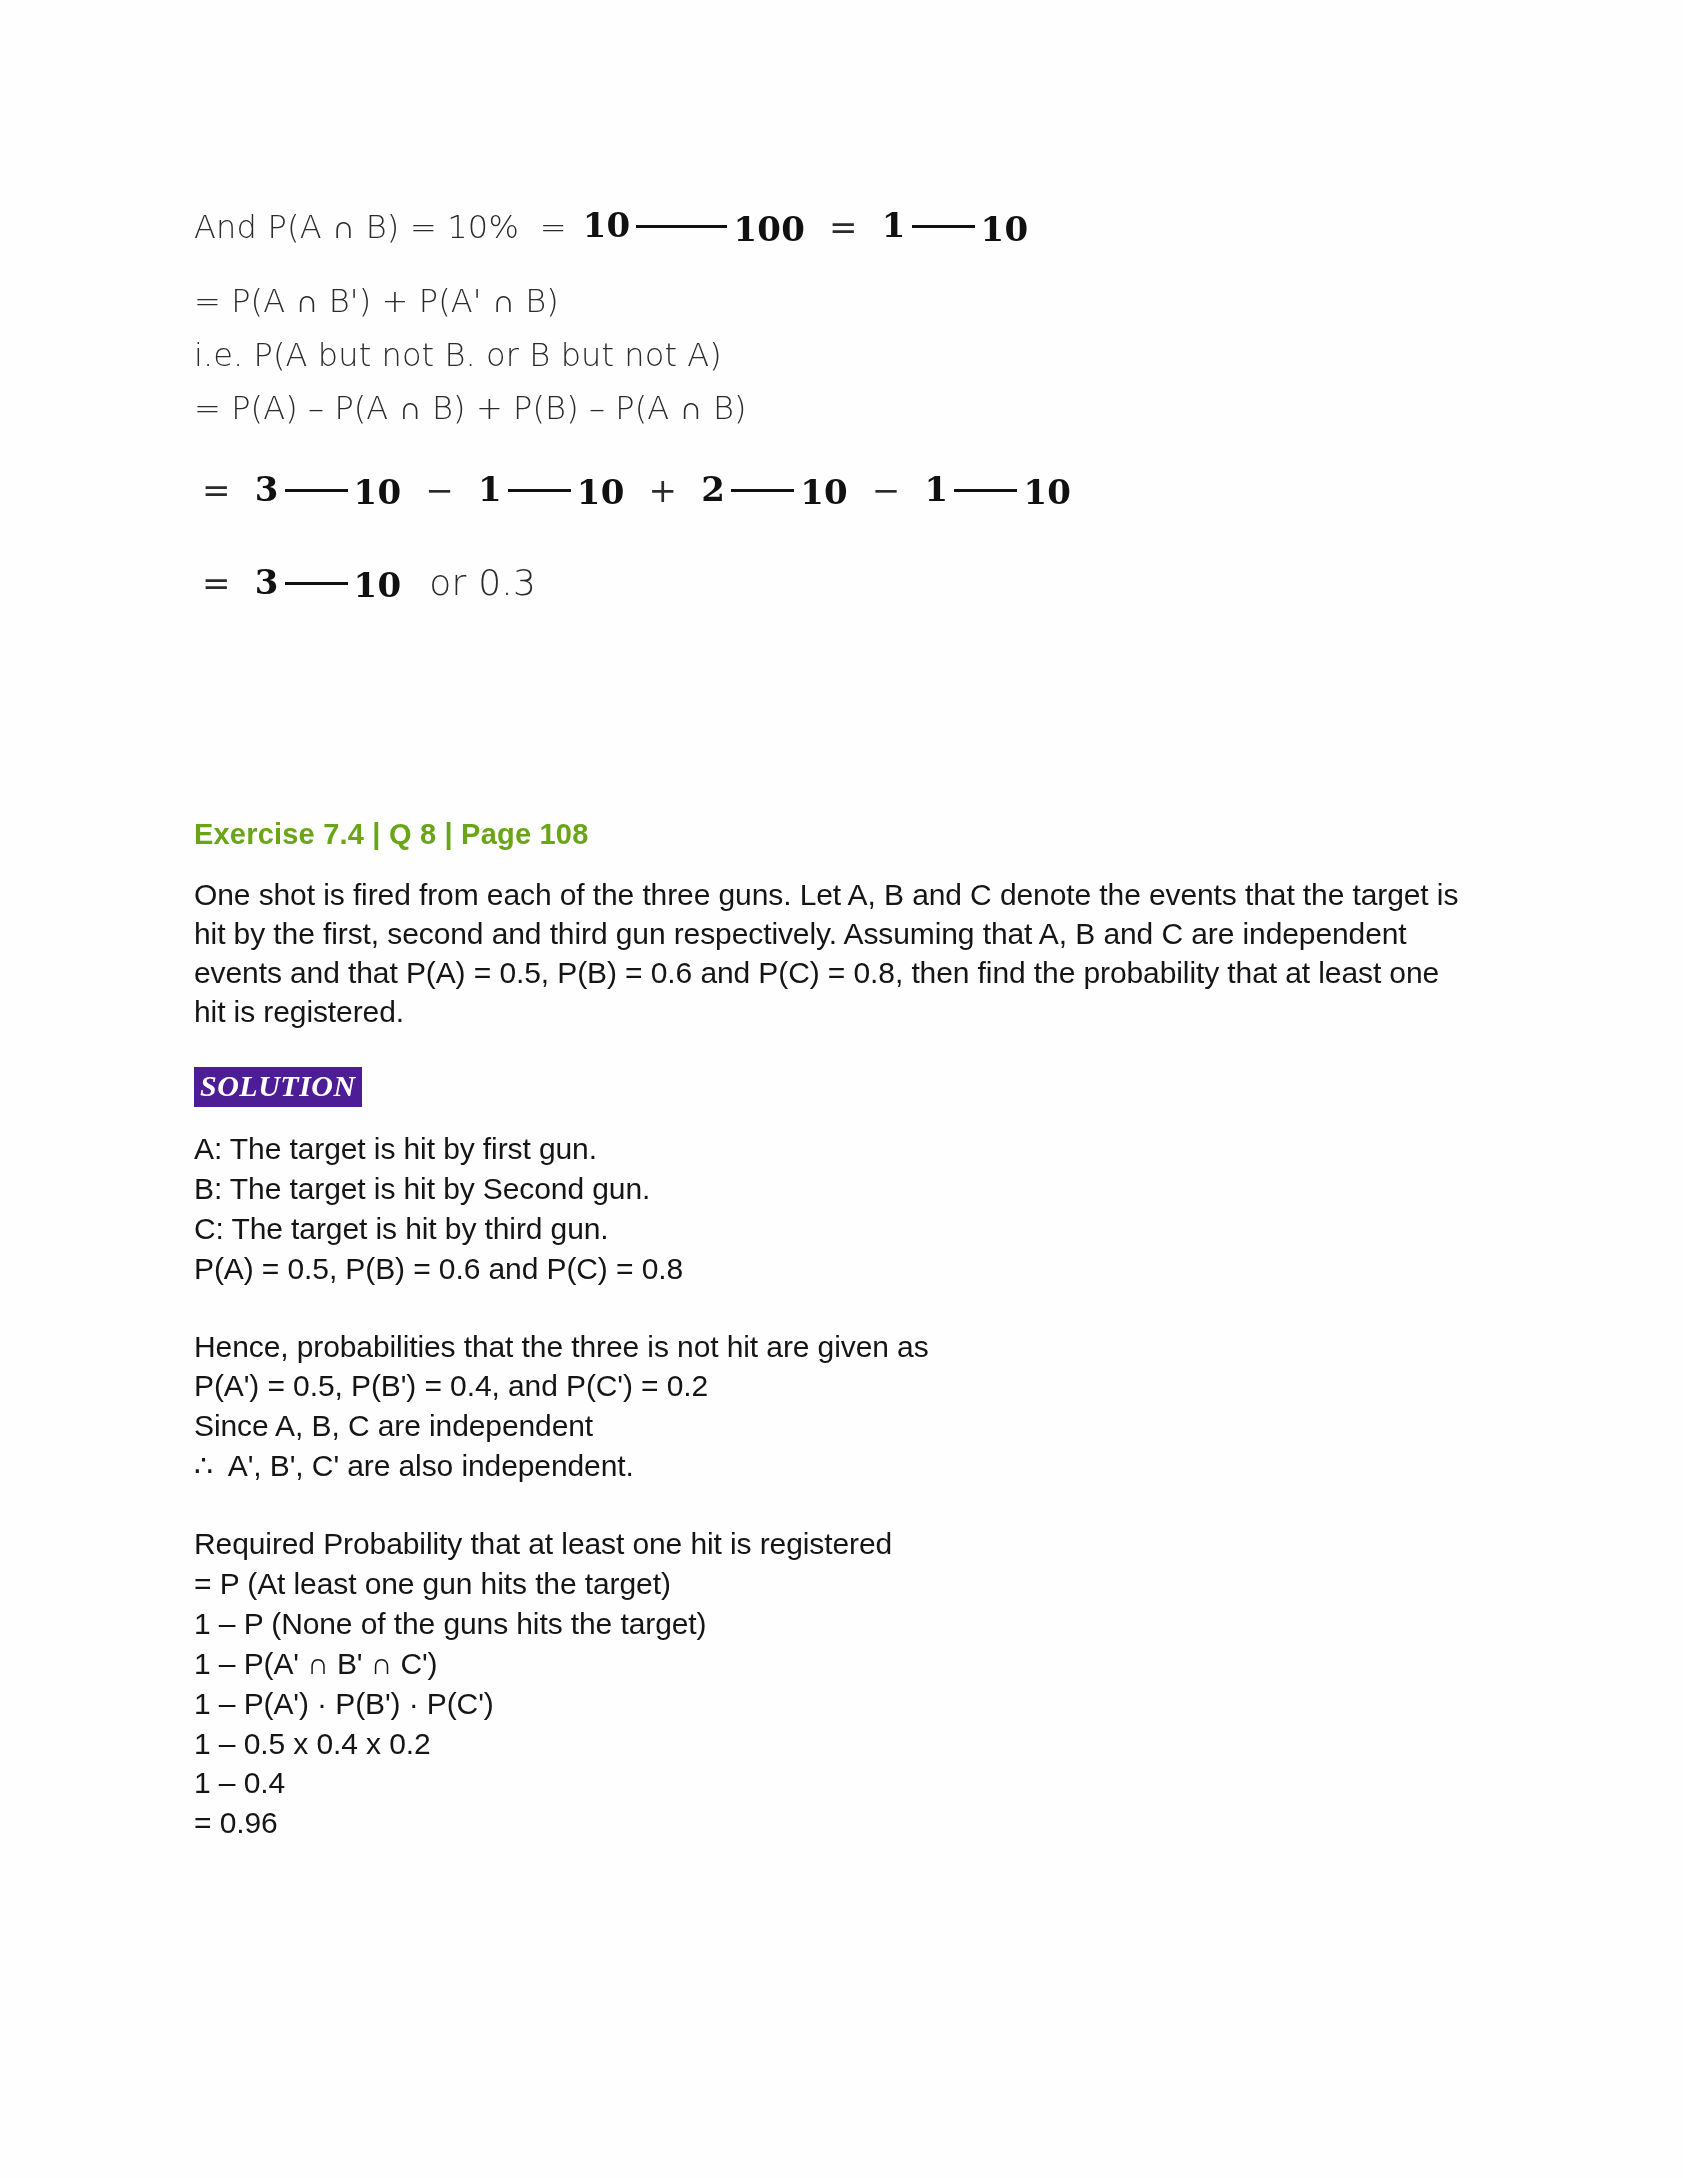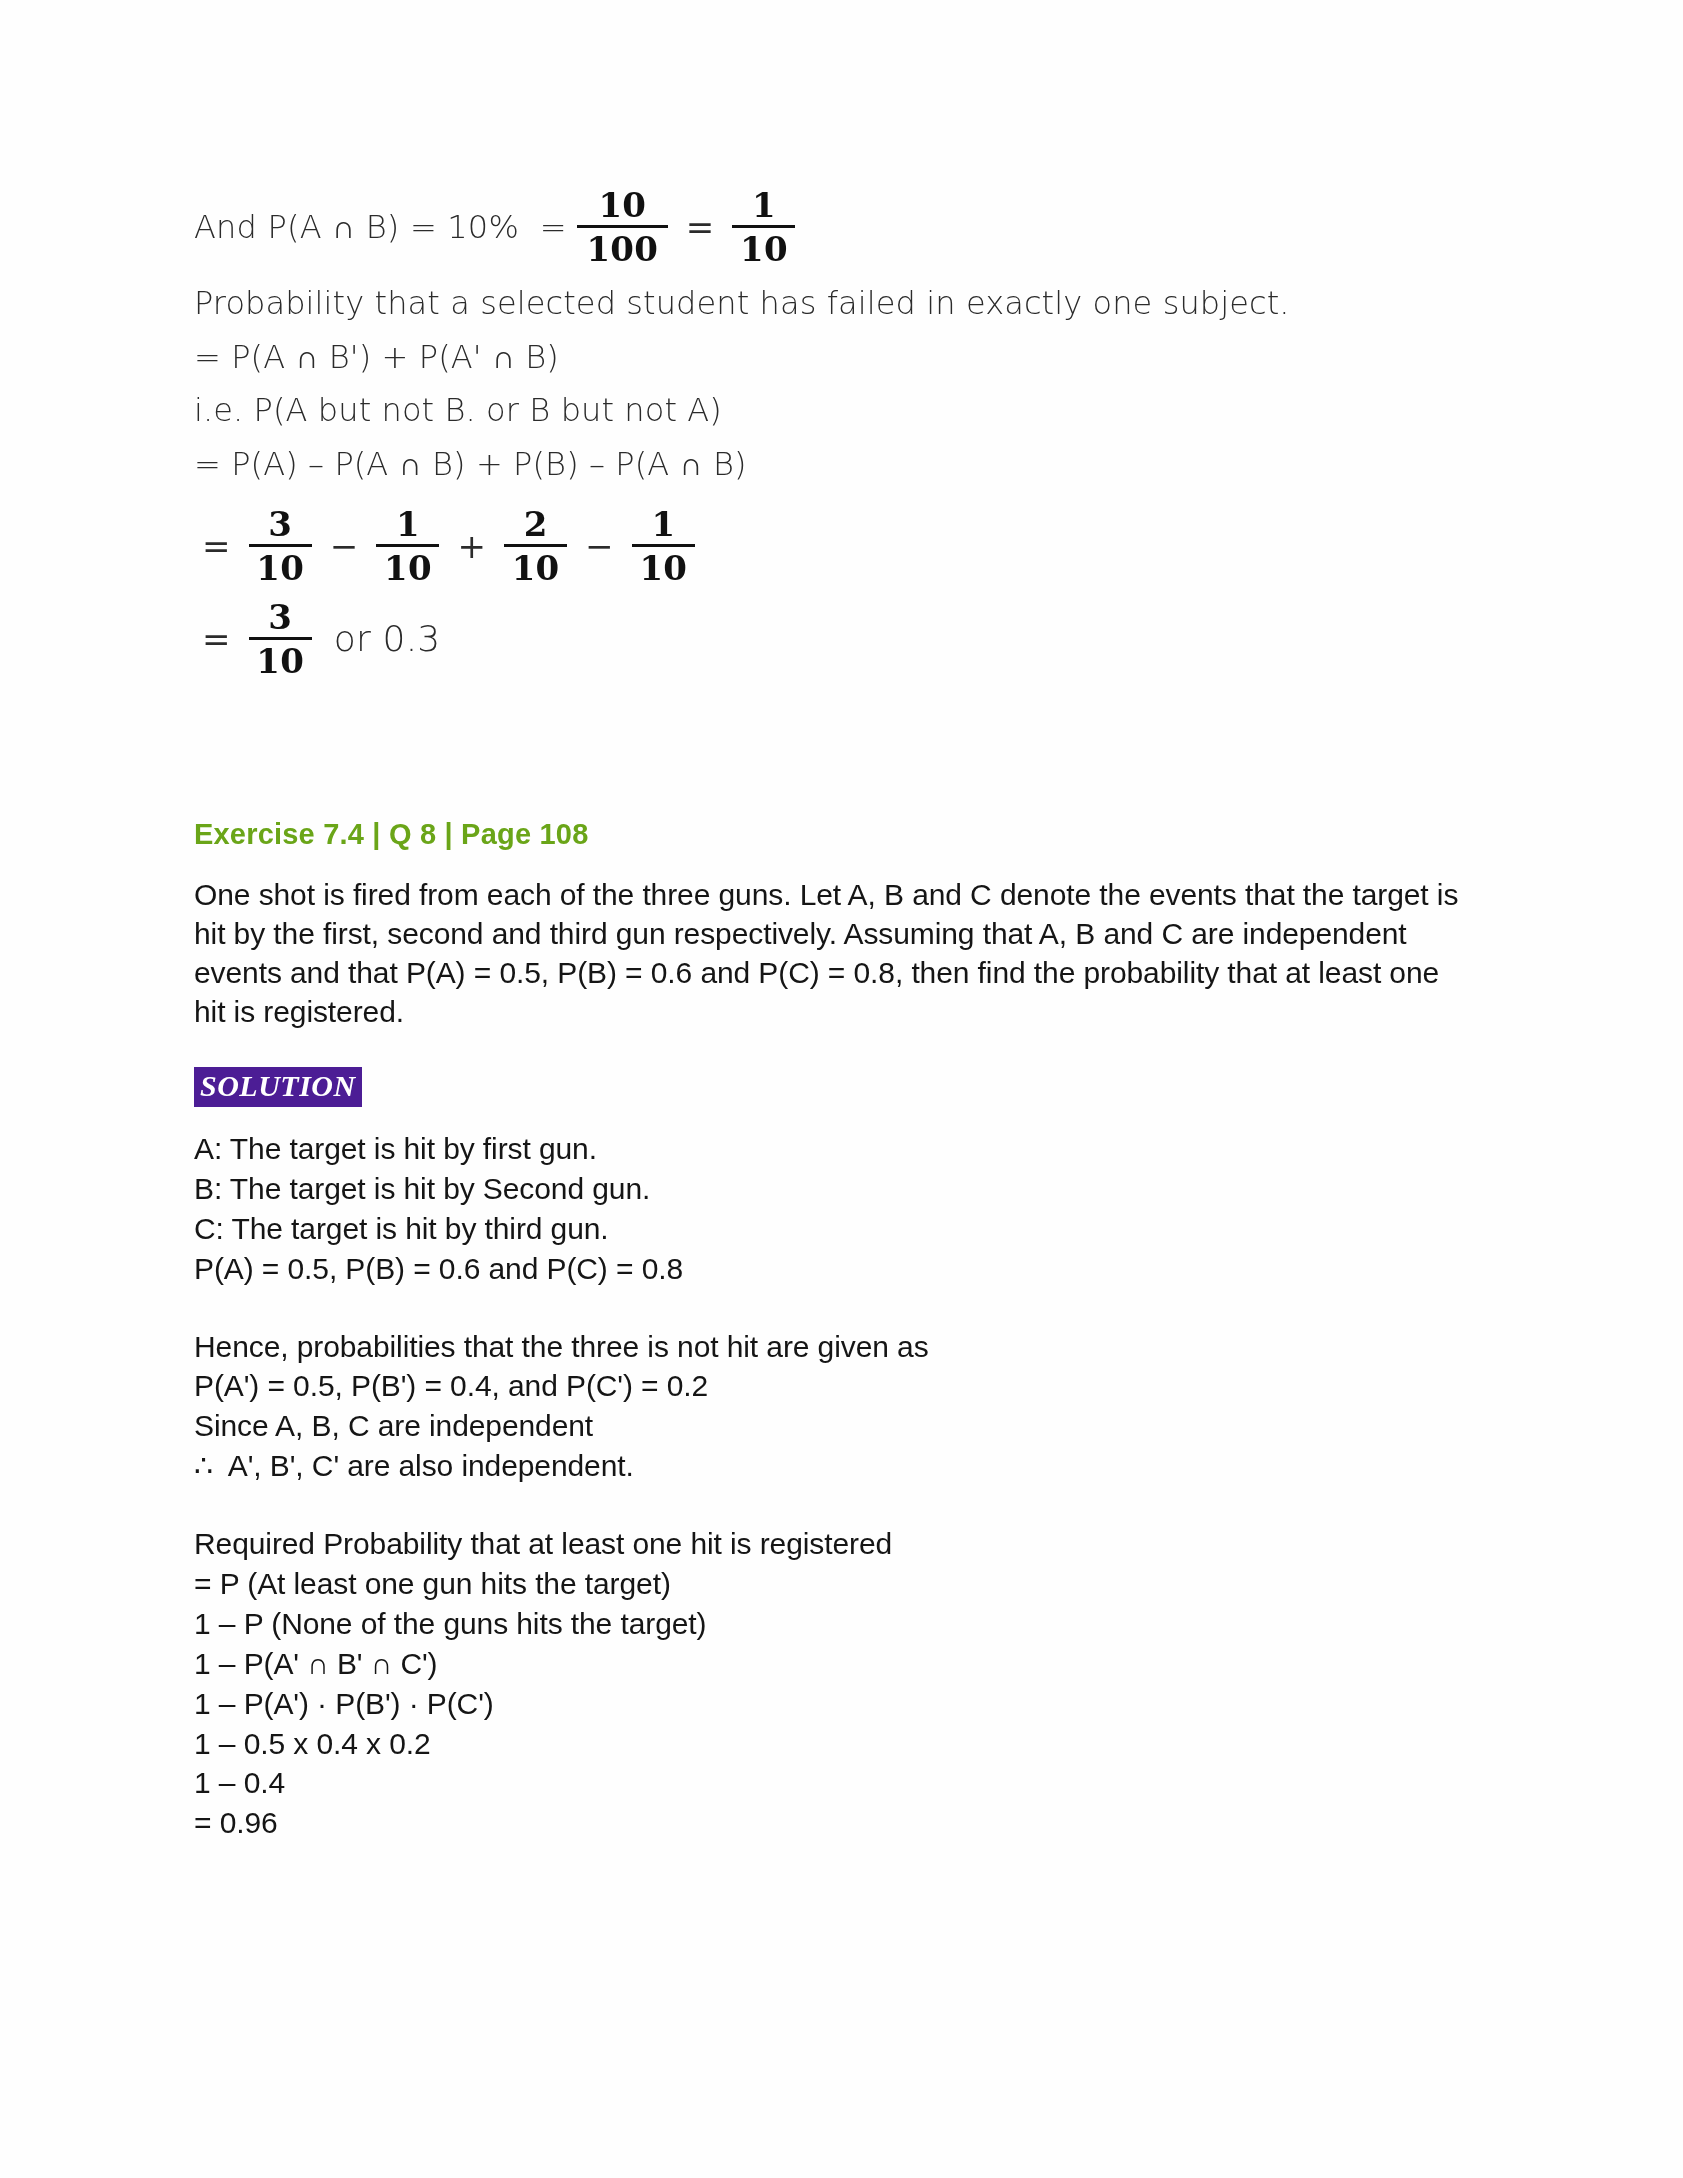--- a/index.html
+++ b/index.html
@@ -51,21 +51,21 @@
     font-size: 32px;
     line-height: 1.30;
     letter-spacing: 0.1px;
     margin: 0 0 4px 0;
     white-space: pre;
   }
 
   
   .frac {
     display: inline-flex;
-    flex-direction: column;
+    flex-direction: row;
     align-items: center;
     justify-content: center;
     vertical-align: middle;
     margin: 0 10px;
     font-family: "DejaVu Serif", serif;
     font-weight: 700;
     font-size: 34px;
     line-height: 1.0;
     color: #111;
   }
@@ -173,21 +173,20 @@
         <span class="den">100</span>
       </span>
       <span class="op">=</span>
       <span class="frac">
         <span class="num">1</span>
         <span class="bar"></span>
         <span class="den">10</span>
       </span>
     </div>
 
-    <div class="cond-text" style="margin-top:14px;">Probability that a selected student has failed in exactly one subject.</div>
     <div class="cond-text" style="margin-top:12px;">= P(A ∩ B') + P(A' ∩ B)</div>
     <div class="cond-text" style="margin-top:12px;">i.e. P(A but not B. or B but not A)</div>
     <div class="cond-text" style="margin-top:12px;">= P(A) – P(A ∩ B) + P(B) – P(A ∩ B)</div>
 
     <div class="cond-line tall" style="margin-top:18px;">
       <span class="op">=</span>
       <span class="frac">
         <span class="num">3</span>
         <span class="bar"></span>
         <span class="den">10</span>

